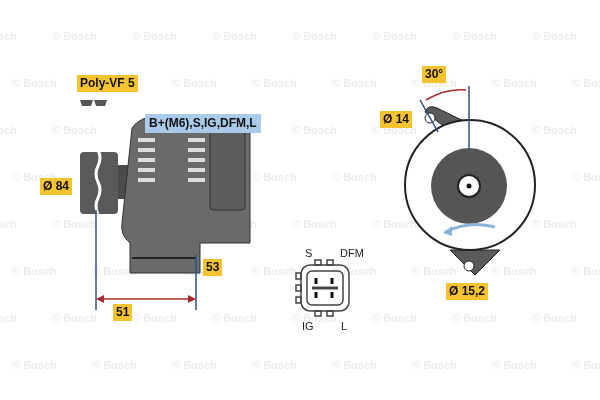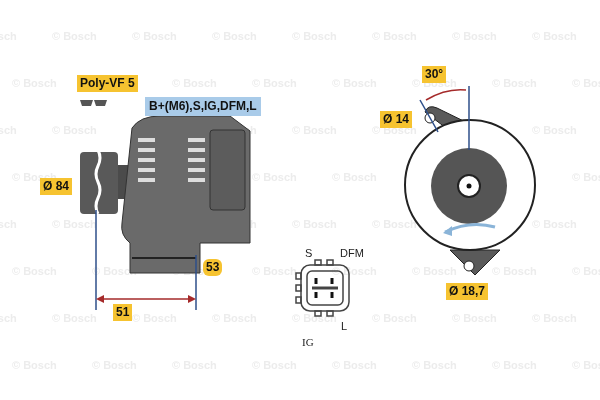--- a/index.html
+++ b/index.html
@@ -144,24 +144,24 @@
     <circle cx="469" cy="266" r="5" fill="#fff" stroke="#222"></circle>
     <path d="M445 232 q25 -12 50 -5" stroke="#8ab4d8" stroke-width="3" fill="none"></path>
     <polygon points="443,233 452,226 452,236" fill="#8ab4d8"></polygon>
     <line x1="469" y1="86" x2="469" y2="150" stroke="#2e4f8a" stroke-width="1.5"></line>
     <line x1="420" y1="100" x2="438" y2="132" stroke="#2e4f8a" stroke-width="1.5"></line>
     <path d="M426 100 q20 -12 40 -10" stroke="#a52a2a" stroke-width="1.5" fill="none"></path>
   </g>
 </svg>
 
 <div class="lbl" style="left:77px;top:75px;">Poly-VF 5</div>
-<div class="blue-lbl" style="left:145px;top:97px;">B+(M6),S,IG,DFM,L</div>
+<div class="blue-lbl" style="left:145px;top:114px;">B+(M6),S,IG,DFM,L</div>
 <div class="lbl" style="left:40px;top:178px;">Ø 84</div>
-<div class="lbl" style="left:203px;top:259px;border-radius:6px;">53</div>
+<div class="lbl" style="left:203px;top:259px;">53</div>
 <div class="lbl" style="left:113px;top:304px;">51</div>
 <div class="lbl" style="left:422px;top:66px;">30°</div>
 <div class="lbl" style="left:380px;top:111px;">Ø 14</div>
-<div class="lbl" style="left:446px;top:283px;">Ø 18,7</div>
+<div class="lbl" style="left:446px;top:283px;">Ø 15,2</div>
 
 <div class="pin" style="left:305px;top:247px;">S</div>
 <div class="pin" style="left:340px;top:247px;">DFM</div>
-<div class="pin" style="left:302px;top:336px;font-family:Liberation Serif, serif;">IG</div>
+<div class="pin" style="left:302px;top:320px;">IG</div>
 <div class="pin" style="left:341px;top:320px;">L</div>
 
 </body></html>

